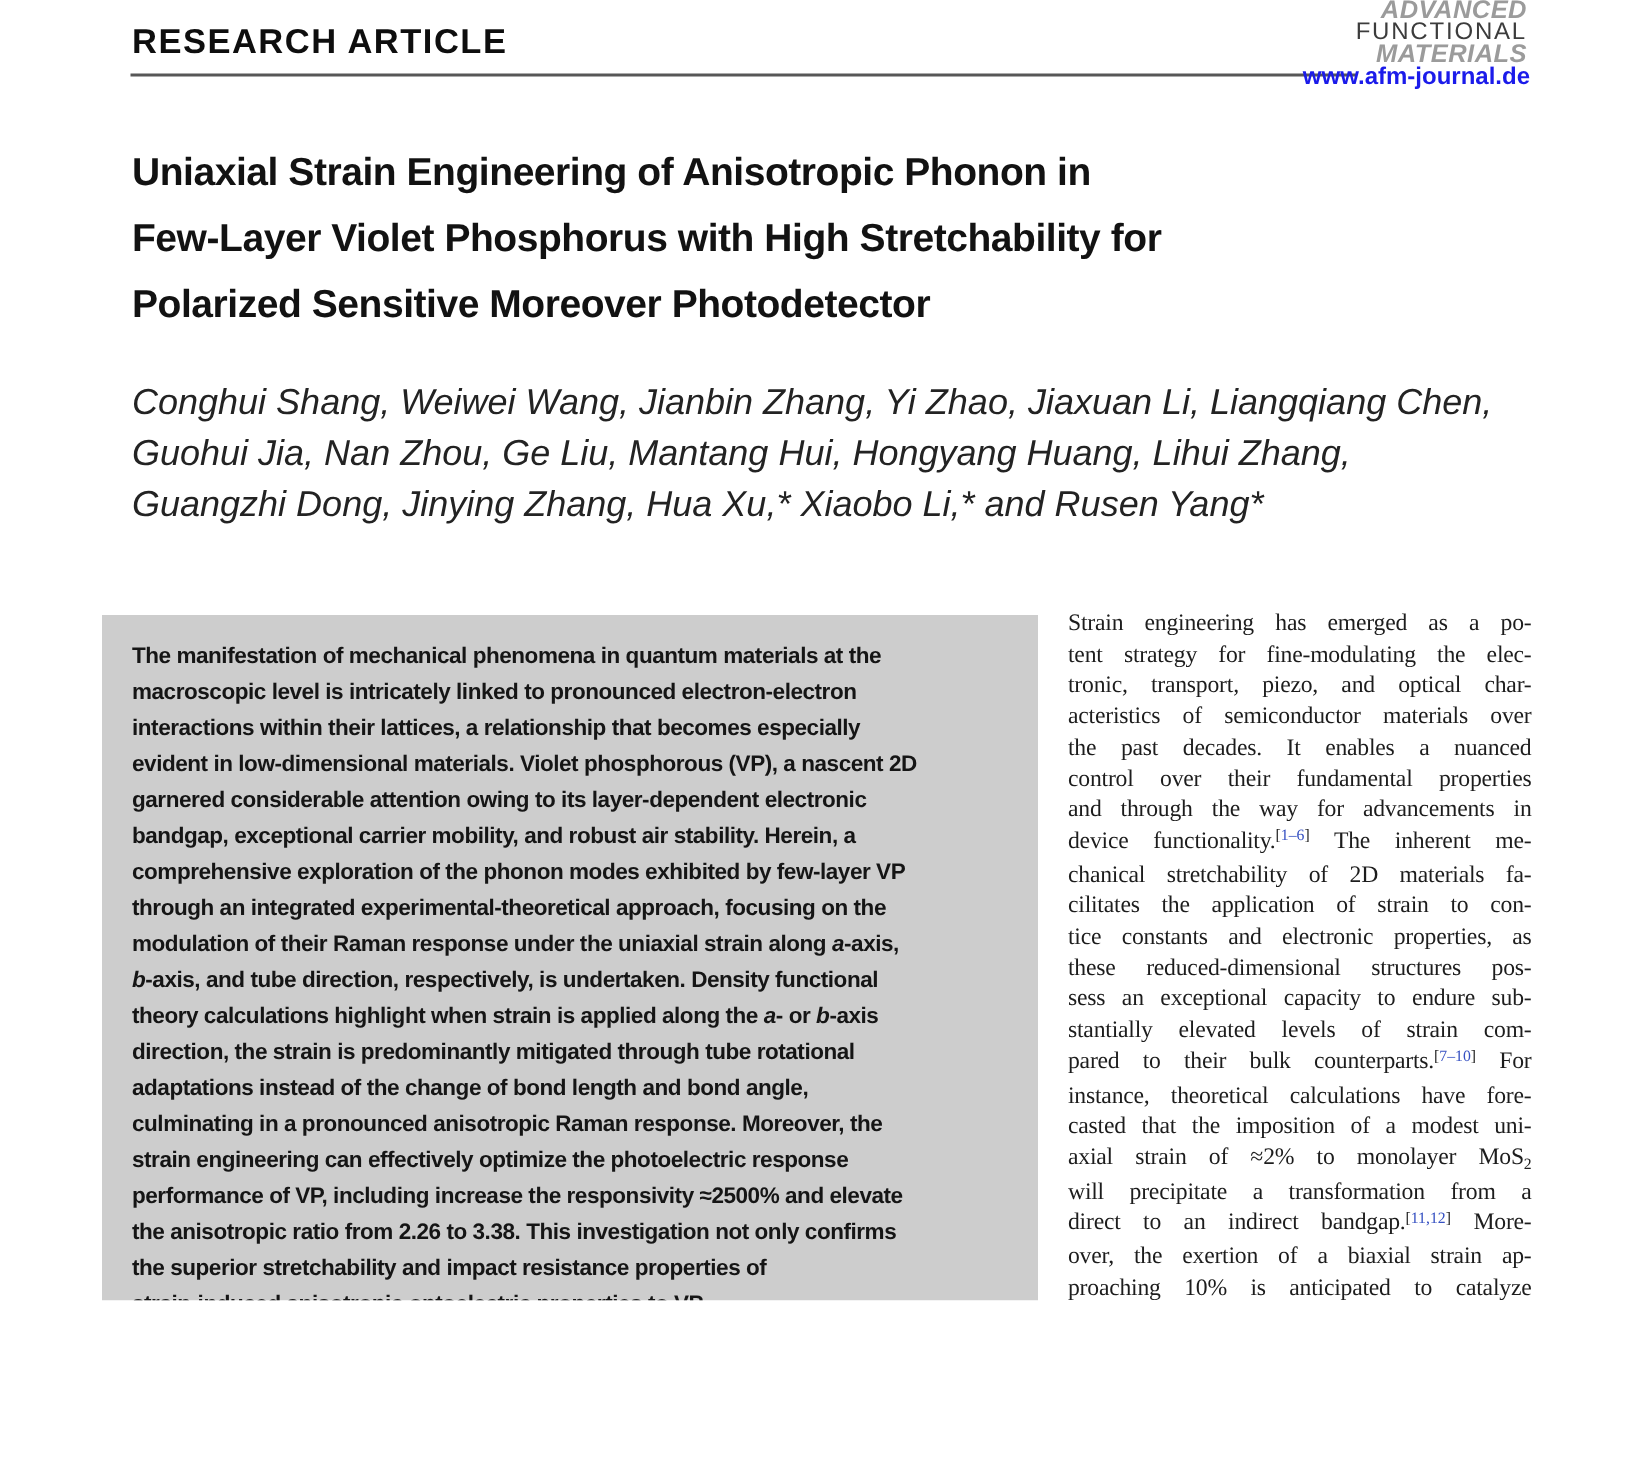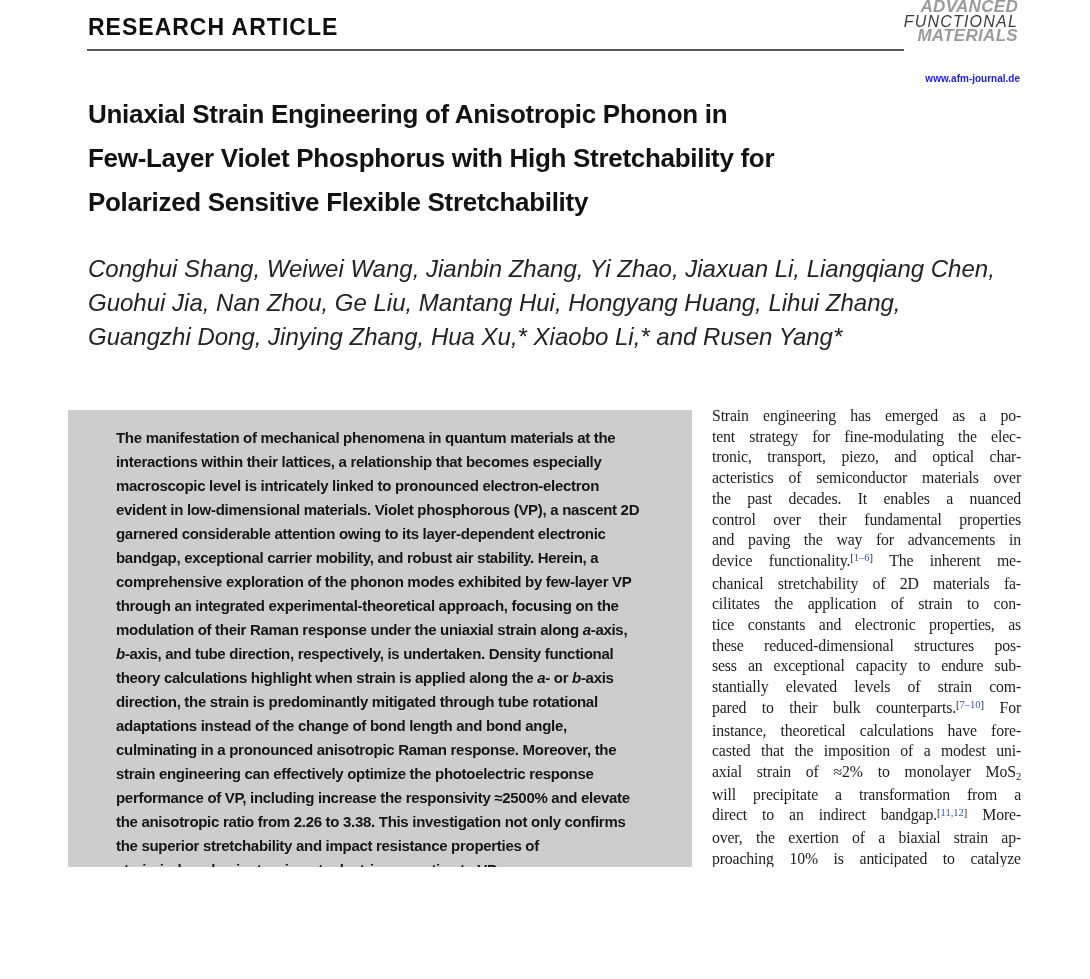--- a/index.html
+++ b/index.html
@@ -27,25 +27,25 @@
   .logo {
     position: absolute; right: 72px; top: 0;
     text-align: right; line-height: 14.5px; white-space: nowrap;
   }
   .logo .l1, .logo .l3 {
     font-size: 17px; font-weight: 700; font-style: italic;
     color: var(--logo-gray, #9b9b9b); letter-spacing: 0.3px;
   }
   .logo .l2 {
     font-size: 16px; font-weight: 400;
-    color: var(--logo-dark, #3c3c3c); letter-spacing: 1.2px; font-style: italic;
+    color: var(--logo-dark, #3c3c3c); letter-spacing: 1.2px;
   }
   .website {
-    position: absolute; right: 70px; top: 73px;
-    font-size: 10px; font-weight: 700;
+    position: absolute; right: 70px; top: 43px;
+    font-size: 16px; font-weight: 700;
     color: var(--link-blue, #1b1bea);
     text-decoration: none; cursor: pointer; white-space: nowrap;
   }
 
   
   .title { position: absolute; left: 88px; top: 92px; width: 940px; }
   .title .ln {
     font-size: 26px; line-height: 44px; font-weight: 700;
     letter-spacing: -0.3px; color: #121212; white-space: nowrap;
   }
@@ -57,21 +57,21 @@
 
   
   .abstract {
     position: absolute; left: 68px; top: 410px;
     width: 624px; height: 538px;
     background: var(--abstract-bg, #cdcdcd);
     padding: 16px 14px 0 20px;
   }
   .abstract .ln {
     font-size: 15px; line-height: 24px; font-weight: 700;
-    letter-spacing: -0.3px; color: #151515; white-space: nowrap; margin-left: 28px;
+    letter-spacing: -0.3px; color: #151515; white-space: nowrap;
   }
   .abstract .i { font-style: italic; }
 
   
   .intro { position: absolute; left: 712px; top: 403px; width: 309px; }
   .intro h2 {
     font-size: 20px; line-height: 24px; font-weight: 700; color: #0f0f0f;
   }
   .intro-lines { margin-top: 3px; }
   .intro-lines .ln {
@@ -98,34 +98,34 @@
   <div class="logo">
     <div class="l1">ADVANCED</div>
     <div class="l2">FUNCTIONAL</div>
     <div class="l3">MATERIALS</div>
   </div>
   <a class="website">www.afm-journal.de</a>
 
   <h1 class="title">
       <div class="ln">Uniaxial Strain Engineering of Anisotropic Phonon in</div>
       <div class="ln">Few-Layer Violet Phosphorus with High Stretchability for</div>
-      <div class="ln">Polarized Sensitive Flexible Stretchability</div>
+      <div class="ln">Polarized Sensitive Moreover Photodetector</div>
     </h1>
 
   <div class="authors">
       <div class="ln">Conghui Shang, Weiwei Wang, Jianbin Zhang, Yi Zhao, Jiaxuan Li, Liangqiang Chen,</div>
       <div class="ln">Guohui Jia, Nan Zhou, Ge Liu, Mantang Hui, Hongyang Huang, Lihui Zhang,</div>
       <div class="ln">Guangzhi Dong, Jinying Zhang, Hua Xu,* Xiaobo Li,* and Rusen Yang*</div>
     </div>
 
   <section class="abstract">
     <div class="abstract-lines">
         <div class="ln">The manifestation of mechanical phenomena in quantum materials at the</div>
+        <div class="ln">macroscopic level is intricately linked to pronounced electron-electron</div>
         <div class="ln">interactions within their lattices, a relationship that becomes especially</div>
-        <div class="ln">macroscopic level is intricately linked to pronounced electron-electron</div>
         <div class="ln">evident in low-dimensional materials. Violet phosphorous (VP), a nascent 2D</div>
         <div class="ln">garnered considerable attention owing to its layer-dependent electronic</div>
         <div class="ln">bandgap, exceptional carrier mobility, and robust air stability. Herein, a</div>
         <div class="ln">comprehensive exploration of the phonon modes exhibited by few-layer VP</div>
         <div class="ln">through an integrated experimental-theoretical approach, focusing on the</div>
         <div class="ln">modulation of their Raman response under the uniaxial strain along <span class="i">a</span>-axis,</div>
         <div class="ln"><span class="i">b</span>-axis, and tube direction, respectively, is undertaken. Density functional</div>
         <div class="ln">theory calculations highlight when strain is applied along the <span class="i">a</span>- or <span class="i">b</span>-axis</div>
         <div class="ln">direction, the strain is predominantly mitigated through tube rotational</div>
         <div class="ln">adaptations instead of the change of bond length and bond angle,</div>
@@ -139,21 +139,21 @@
   </section>
 
   <section class="intro">
     <div class="intro-lines">
         <div class="ln">Strain engineering has emerged as a po-</div>
         <div class="ln">tent strategy for fine-modulating the elec-</div>
         <div class="ln">tronic, transport, piezo, and optical char-</div>
         <div class="ln">acteristics of semiconductor materials over</div>
         <div class="ln">the past decades. It enables a nuanced</div>
         <div class="ln">control over their fundamental properties</div>
-        <div class="ln">and paving the way for advancements in</div>
+        <div class="ln">and through the way for advancements in</div>
         <div class="ln">device functionality.<span class="supk">[</span><span class="supc">1–6</span><span class="supk">]</span> The inherent me-</div>
         <div class="ln">chanical stretchability of 2D materials fa-</div>
         <div class="ln">cilitates the application of strain to con-</div>
         <div class="ln">tice constants and electronic properties, as</div>
         <div class="ln">these reduced-dimensional structures pos-</div>
         <div class="ln">sess an exceptional capacity to endure sub-</div>
         <div class="ln">stantially elevated levels of strain com-</div>
         <div class="ln">pared to their bulk counterparts.<span class="supk">[</span><span class="supc">7–10</span><span class="supk">]</span> For</div>
         <div class="ln">instance, theoretical calculations have fore-</div>
         <div class="ln">casted that the imposition of a modest uni-</div>

